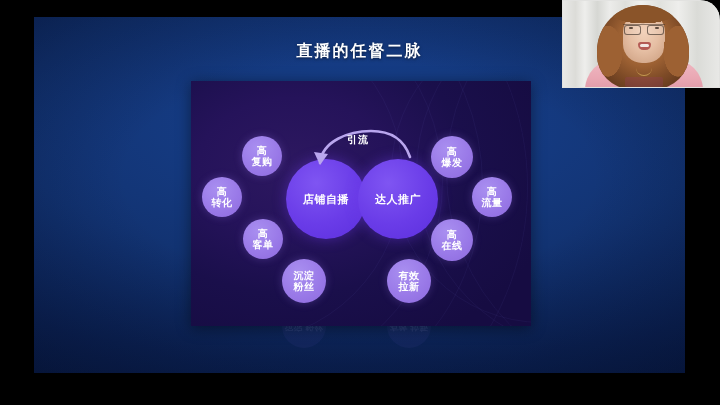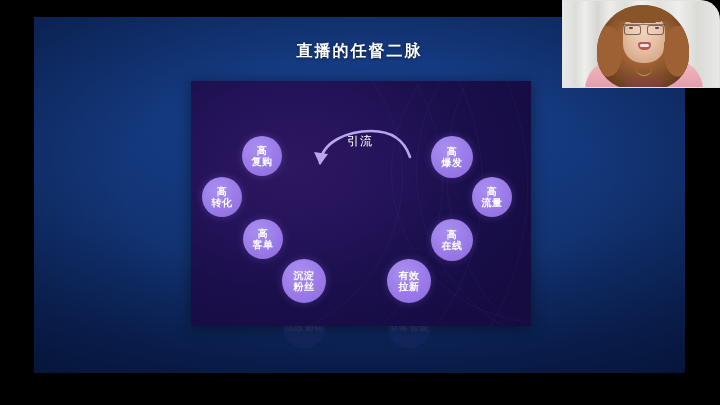--- a/index.html
+++ b/index.html
@@ -145,22 +145,22 @@
 
   
   #flow-arrow {
     position: absolute;
     z-index: 5;
     pointer-events: none;
   }
   #flow-label {
     position: absolute;
     color: #ffffff;
-    font-size: 12px;
-    font-weight: normal;
+    font-size: 10px;
+    font-weight: bold;
     z-index: 6;
     letter-spacing: 1px;
   }
 
   
   #webcam {
     position: absolute;
     left: 562px;
     top: 0px;
     width: 158px;
@@ -305,21 +305,27 @@
     <div id="diagram-panel">
 
       <div class="wave w1"></div>
       <div class="wave w2"></div>
       <div class="wave w3"></div>
       <div class="wave w4"></div>
       <div class="wave r1"></div>
       <div class="wave r2"></div>
       <div class="wave r3"></div>
 
-
+      <div class="node main" style="left:95px; top:78px; width:80px; height:80px;">
+        <span>店铺自播</span>
+      </div>
+
+      <div class="node main" style="left:167px; top:78px; width:80px; height:80px;">
+        <span>达人推广</span>
+      </div>
 
       <svg id="flow-arrow" width="120" height="50" style="left:118px; top:44px;" viewBox="0 0 120 50">
         <path d="M 11 38 C 13 16, 40 6, 62 6 C 82 6, 95 14, 101 32" fill="none" stroke="#b9a6ee" stroke-width="2.6" stroke-linecap="round"></path>
         <path d="M 11 40 L 5 27 L 19 29 Z" fill="#b9a6ee"></path>
       </svg>
       <div id="flow-label" style="left:156px; top:52px;">引流</div>
 
 
       <div class="node satellite" style="left:51px; top:55px; width:40px; height:40px;">
         <div>

